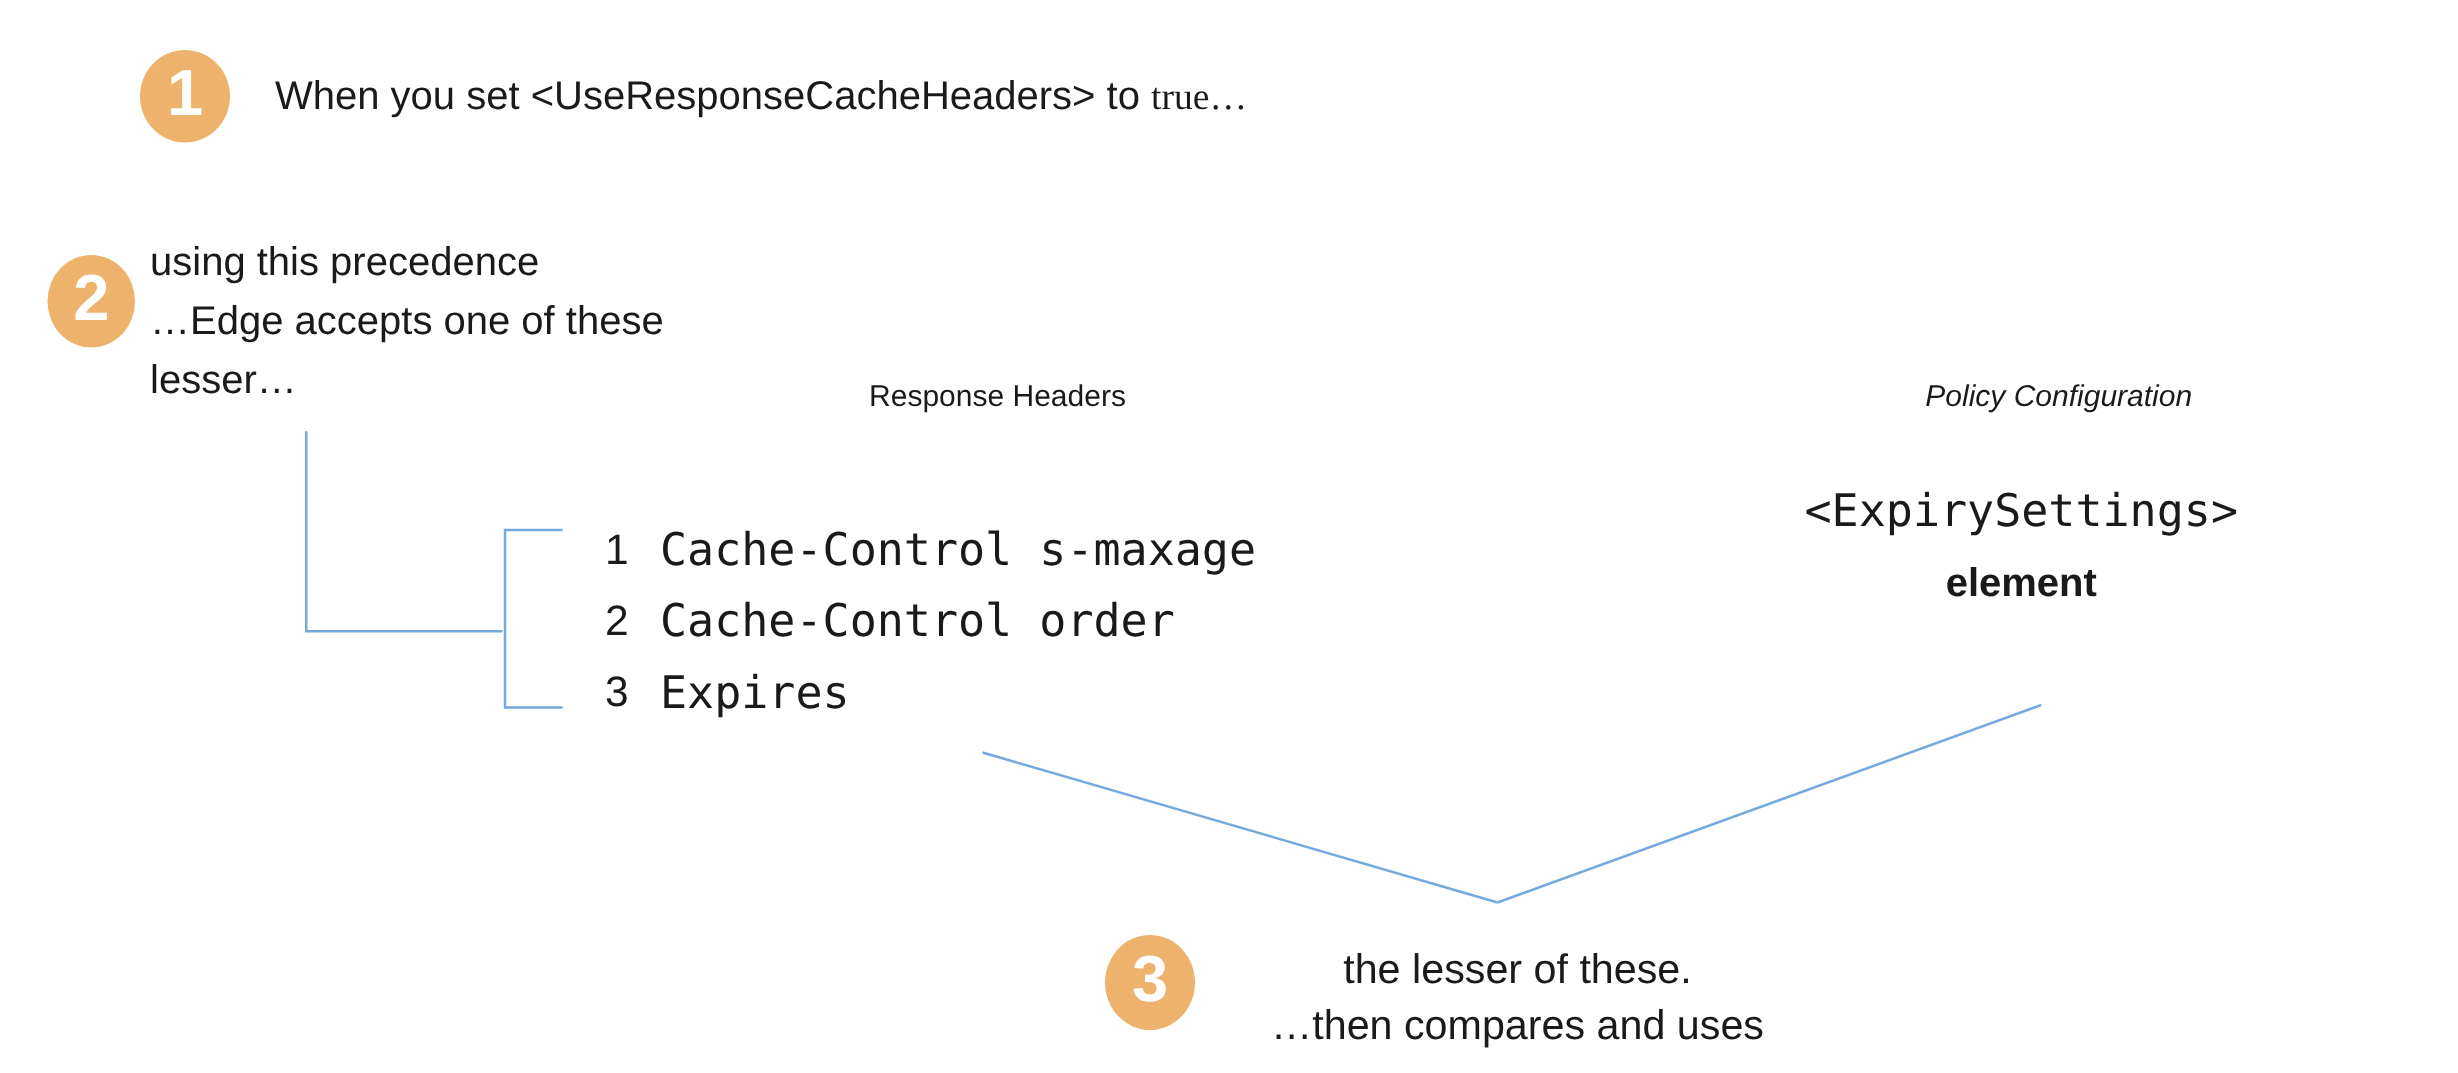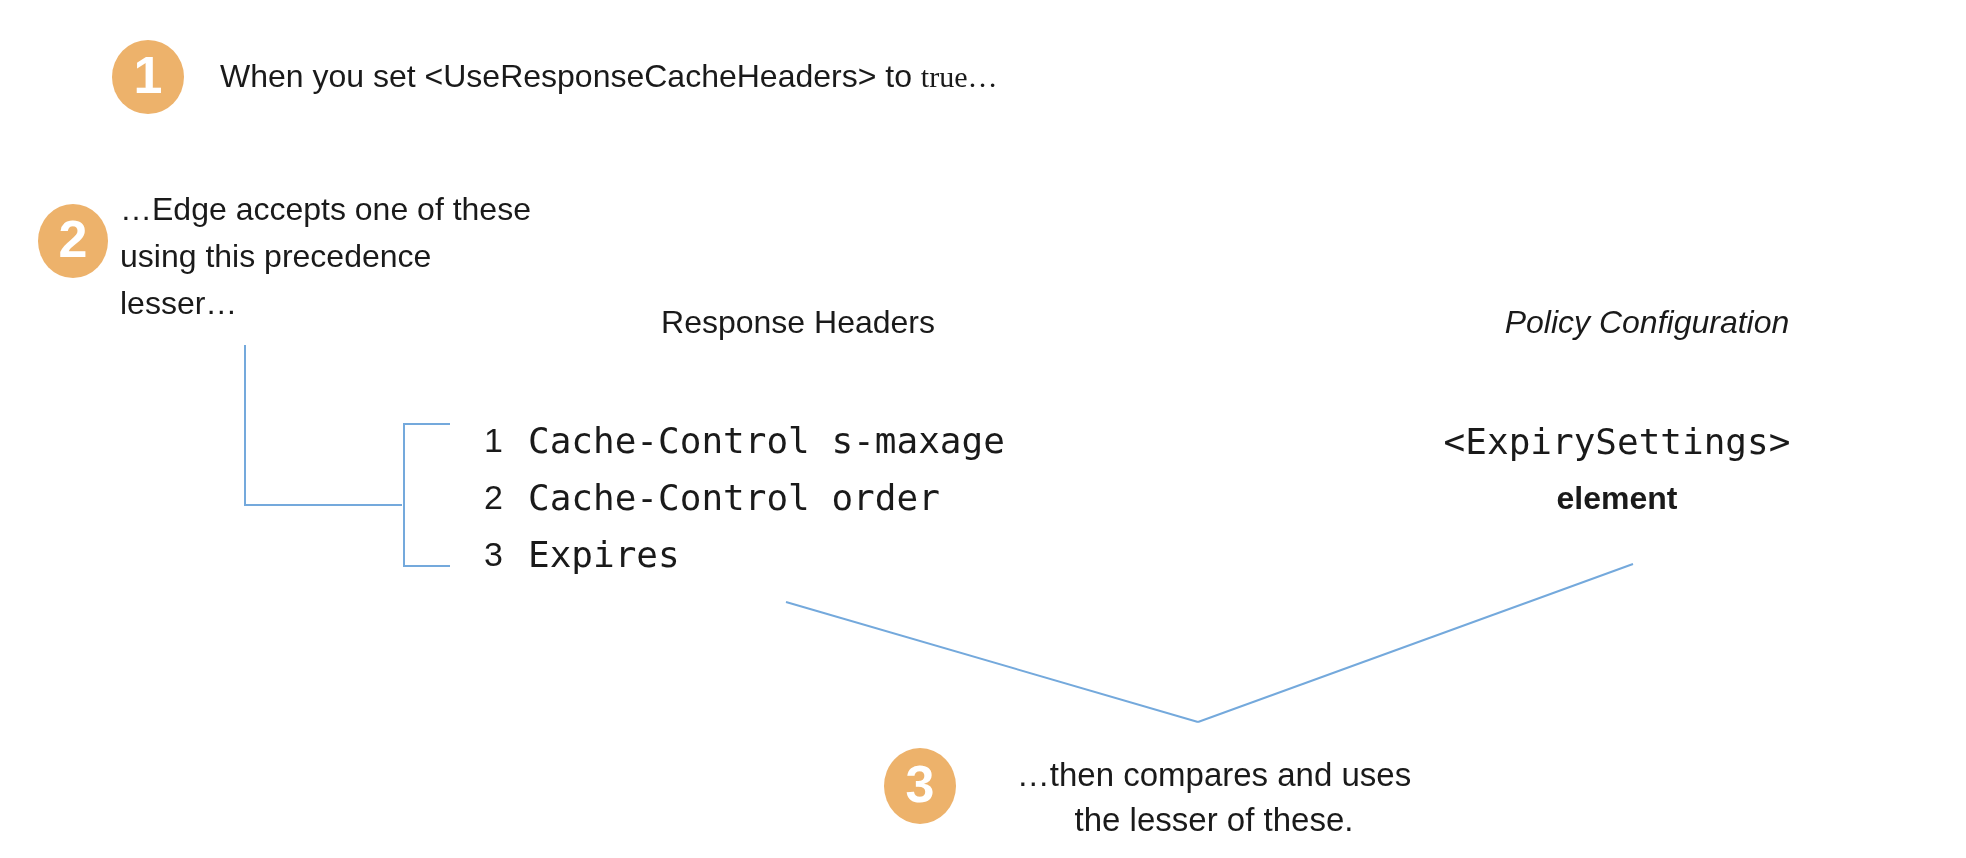--- a/index.html
+++ b/index.html
@@ -33,21 +33,21 @@
   .body-text {
     font-size: 32px;
     line-height: 47px;
     white-space: nowrap;
   }
   .mono {
     font-family: Liberation Serif, serif;
     font-size: 0.94em;
   }
   .section-title {
-    font-size: 32px;
+    font-size: 24px;
     text-align: center;
     white-space: nowrap;
   }
   .precedence-list { display: flex; flex-direction: column; }
   .precedence-item {
     display: flex;
     align-items: center;
     height: 57px;
     white-space: nowrap;
   }
@@ -93,22 +93,22 @@
     <span>1</span>
   </div>
   <div class="abs body-text" style="left:220px; top:54px; line-height:44px;">
     <span>When you set &lt;UseResponseCacheHeaders&gt; to </span><span class="mono">true…</span>
   </div>
 
   <div class="abs badge" style="left:38px; top:204px; width:70px; height:74px;">
     <span>2</span>
   </div>
   <div class="abs body-text" style="left:120px; top:186px;">
+    <div>using this precedence</div>
     <div>…Edge accepts one of these</div>
-    <div>using this precedence</div>
     <div>lesser…</div>
   </div>
 
   <div class="abs section-title" style="left:598px; top:304px; width:400px;">
     <span>Response Headers</span>
   </div>
 
   <div class="abs precedence-list" style="left:484px; top:412px;">
     <div class="precedence-item">
       <span class="rank">1</span>
@@ -121,26 +121,26 @@
     <div class="precedence-item">
       <span class="rank">3</span>
       <span class="label">Expires</span>
     </div>
   </div>
 
   <div class="abs section-title" style="left:1447px; top:304px; width:400px;font-style:italic;">
     <span>Policy Configuration</span>
   </div>
 
-  <div class="abs expiry-block" style="left:1417px; top:420px; width:400px;">
+  <div class="abs expiry-block" style="left:1417px; top:388px; width:400px;">
     <div class="expiry-name">&lt;ExpirySettings&gt;</div>
     <div class="expiry-label">element</div>
   </div>
 
   <div class="abs badge" style="left:884px; top:748px; width:72px; height:76px;">
     <span>3</span>
   </div>
   <div class="abs body-text center-text" style="left:975px; top:752px; width:478px; font-size:33px; line-height:45px;">
+    <div>the lesser of these.</div>
     <div>…then compares and uses</div>
-    <div>the lesser of these.</div>
   </div>
 
 </div>
 
 </body></html>

